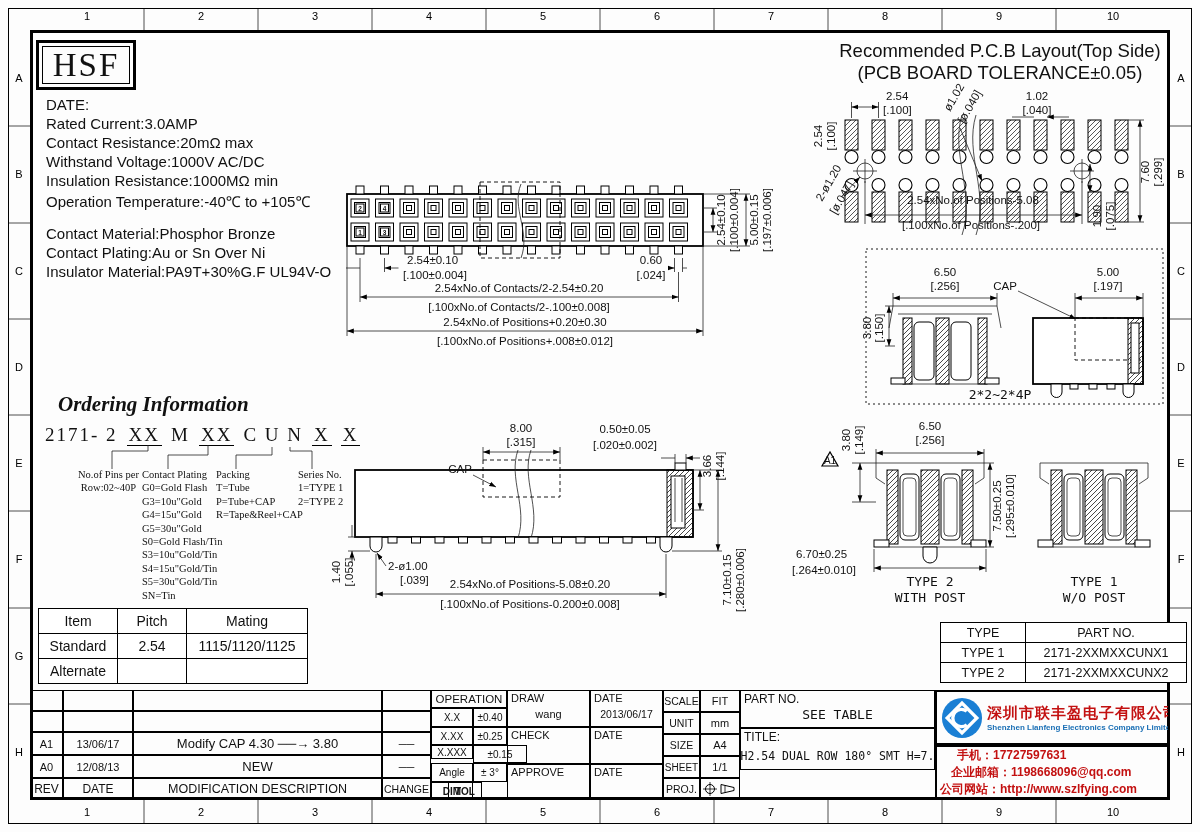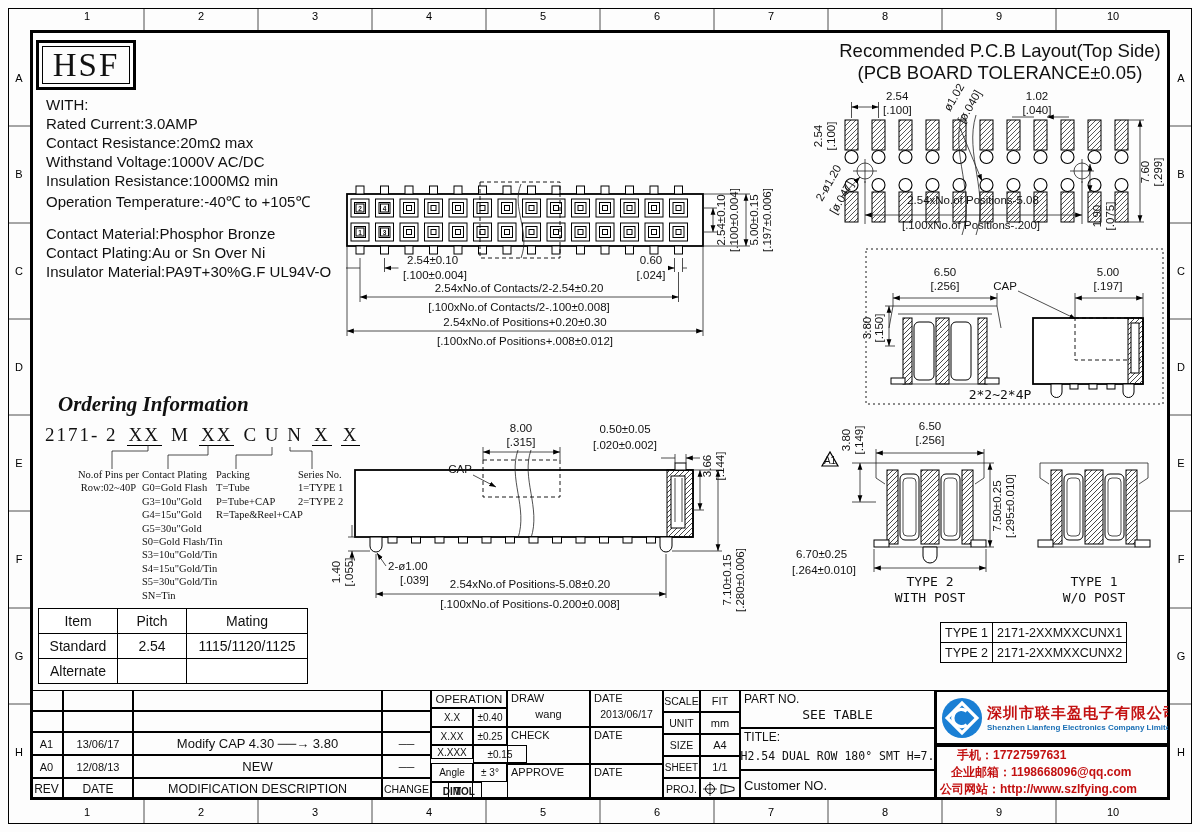--- a/index.html
+++ b/index.html
@@ -89,21 +89,21 @@
   <div class="ruler" style="left:1170px;top:319px;width:22px;height:96px">D</div>
   <div class="ruler" style="left:1170px;top:415px;width:22px;height:96px">E</div>
   <div class="ruler" style="left:1170px;top:511px;width:22px;height:96px">F</div>
   <div class="ruler" style="left:1170px;top:608px;width:22px;height:96px">G</div>
   <div class="ruler" style="left:1170px;top:704px;width:22px;height:96px">H</div>
 
   <div id="logo">
     <div class="inner">HSF</div>
   </div>
 
-  <div class="noteline" style="top:96px">WITH:</div>
+  <div class="noteline" style="top:96px">DATE:</div>
   <div class="noteline" style="top:115px">Rated Current:3.0AMP</div>
   <div class="noteline" style="top:134px">Contact Resistance:20mΩ max</div>
   <div class="noteline" style="top:153px">Withstand Voltage:1000V AC/DC</div>
   <div class="noteline" style="top:172px">Insulation Resistance:1000MΩ min</div>
   <div class="noteline" style="top:191px">Operation Temperature:-40℃ to +105℃</div>
   <div class="noteline" style="top:225px">Contact Material:Phosphor Bronze</div>
   <div class="noteline" style="top:244px">Contact Plating:Au or Sn Over Ni</div>
   <div class="noteline" style="top:263px">Insulator Material:PA9T+30%G.F UL94V-O</div>
 
   <div class="pcbtitle" style="top:40px">Recommended P.C.B Layout(Top Side)</div>
@@ -583,20 +583,24 @@
     <tr>
       <td style="height:24px">Alternate</td>
       <td></td>
       <td></td>
     </tr>
   </tbody>
     </table>
 
   <table class="dwg" style="left:940px;top:622px;font-size:12.5px">
     <tbody>
+        <tr>
+      <td style="width:76px;height:19px">TYPE</td>
+      <td style="width:152px">PART NO.</td>
+    </tr>
     <tr>
       <td style="height:19px">TYPE 1</td>
       <td>2171-2XXMXXCUNX1</td>
     </tr>
     <tr>
       <td style="height:19px">TYPE 2</td>
       <td>2171-2XXMXXCUNX2</td>
     </tr>
   </tbody>
     </table>
@@ -677,23 +681,20 @@
     </div>
 
     <div class="cell" style="left:710px;top:0;width:195px;height:38px">
       <span class="lbl" style="font-size:12px">PART NO.</span>
       <span class="val mono" style="font-size:13px">SEE TABLE</span>
     </div>
     <div class="cell" style="left:710px;top:38px;width:195px;height:42px">
       <span class="lbl" style="font-size:12px">TITLE:</span>
       <span class="val mono" style="font-size:11.5px;margin-top:14px">FH2.54 DUAL ROW 180° SMT H=7.1</span>
     </div>
-    <div class="cell" style="left:710px;top:80px;width:195px;height:30px;justify-content:flex-start">
-      <span style="font-size:13px;margin-left:3px">Customer NO.</span>
-    </div>
 
     <div id="companyTop" class="cell" style="left:905px;top:0;width:235px;height:55px;justify-content:flex-start">
       <svg width="42" height="42" viewBox="0 0 44 44" style="position:static;margin-left:4px;flex:none">
         <circle cx="22" cy="22" r="21" fill="#1a7fd4"></circle>
         <polygon points="22,4 40,22 22,40 4,22" fill="#fff"></polygon>
         <polygon points="22,9 35,22 22,35 9,22" fill="#1a7fd4"></polygon>
         <path d="M27,15 A9,9 0 1 0 27,29" stroke="#fff" stroke-width="3.5" fill="none"></path>
       </svg>
       <div style="margin-left:4px">
         <div class="redtxt" style="font-size:15px;letter-spacing:1px">深圳市联丰盈电子有限公司</div>

